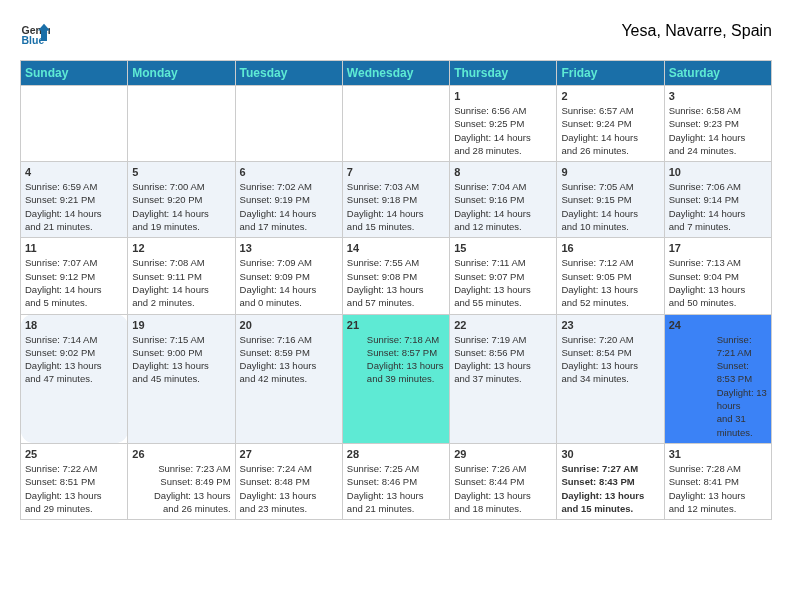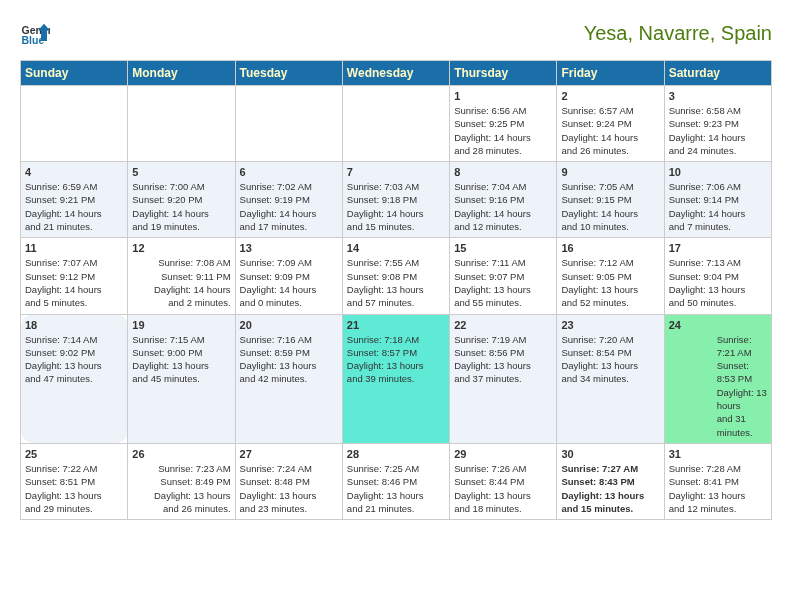--- a/index.html
+++ b/index.html
@@ -20,25 +20,25 @@
       display: flex;
       align-items: center;
       gap: 4px;
     }
     .logo-icon {
       width: 30px;
       height: 30px;
     }
     .title-area { text-align: right; }
     .month-title { font-size: 42px; font-weight: bold; color: #333; line-height: 1; }
-    .location { font-size: 20px; color: #4d7c0f; margin-top: 2px; }
+    .location { font-size: 16px; color: #000000; margin-top: 2px; }
     .calendar { width: 100%; border-collapse: collapse; }
     .calendar th {
       background: #1a6fa8;
-      color: #fef9c3;
+      color: #5eead4;
       font-size: 12px;
       font-weight: bold;
       padding: 5px 4px;
       text-align: left;
       border: 1px solid #ccc;
     }
     .calendar td {
       border: 1px solid #ccc;
       vertical-align: top;
       padding: 4px 4px;
@@ -169,21 +169,21 @@
       <tr style="background: rgb(255, 255, 255); margin-top: 22px;">
         <td>
           <span class="day-num">11</span>
           <div class="day-info" style="white-space: pre-line;">Sunrise: 7:07 AM
 Sunset: 9:12 PM
 Daylight: 14 hours
 and 5 minutes.</div>
         </td>
         <td>
           <span class="day-num">12</span>
-          <div class="day-info" style="white-space: pre-line; text-align: right;">Sunrise: 7:08 AM
+          <div class="day-info" style="white-space: pre-line;">Sunrise: 7:08 AM
 Sunset: 9:11 PM
 Daylight: 14 hours
 and 2 minutes.</div>
         </td>
         <td>
           <span class="day-num">13</span>
           <div class="day-info" style="white-space: pre-line;">Sunrise: 7:09 AM
 Sunset: 9:09 PM
 Daylight: 14 hours
 and 0 minutes.</div>
@@ -234,40 +234,40 @@
         </td>
         <td style="background: rgb(238, 243, 249);">
           <span class="day-num">20</span>
           <div class="day-info" style="white-space: pre-line;">Sunrise: 7:16 AM
 Sunset: 8:59 PM
 Daylight: 13 hours
 and 42 minutes.</div>
         </td>
         <td style="background: #5eead4;">
           <span class="day-num">21</span>
-          <div class="day-info" style="white-space: pre-line;">Sunrise: 7:18 AM
+          <div class="day-info" style="white-space: pre-line; margin-left: 20px;">Sunrise: 7:18 AM
 Sunset: 8:57 PM
 Daylight: 13 hours
 and 39 minutes.</div>
         </td>
         <td style="background: rgb(238, 243, 249);">
           <span class="day-num">22</span>
           <div class="day-info" style="white-space: pre-line;">Sunrise: 7:19 AM
 Sunset: 8:56 PM
 Daylight: 13 hours
 and 37 minutes.</div>
         </td>
         <td style="background: rgb(238, 243, 249);">
           <span class="day-num">23</span>
           <div class="day-info" style="white-space: pre-line;">Sunrise: 7:20 AM
 Sunset: 8:54 PM
 Daylight: 13 hours
 and 34 minutes.</div>
         </td>
-        <td style="background: #86efac;">
+        <td style="background: #3b82f6;">
           <span class="day-num">24</span>
           <div class="day-info" style="white-space: pre-line; margin-left: 48px;">Sunrise: 7:21 AM
 Sunset: 8:53 PM
 Daylight: 13 hours
 and 31 minutes.</div>
         </td>
       </tr>
       <tr style="background: rgb(255, 255, 255);">
         <td>
           <span class="day-num">25</span>

